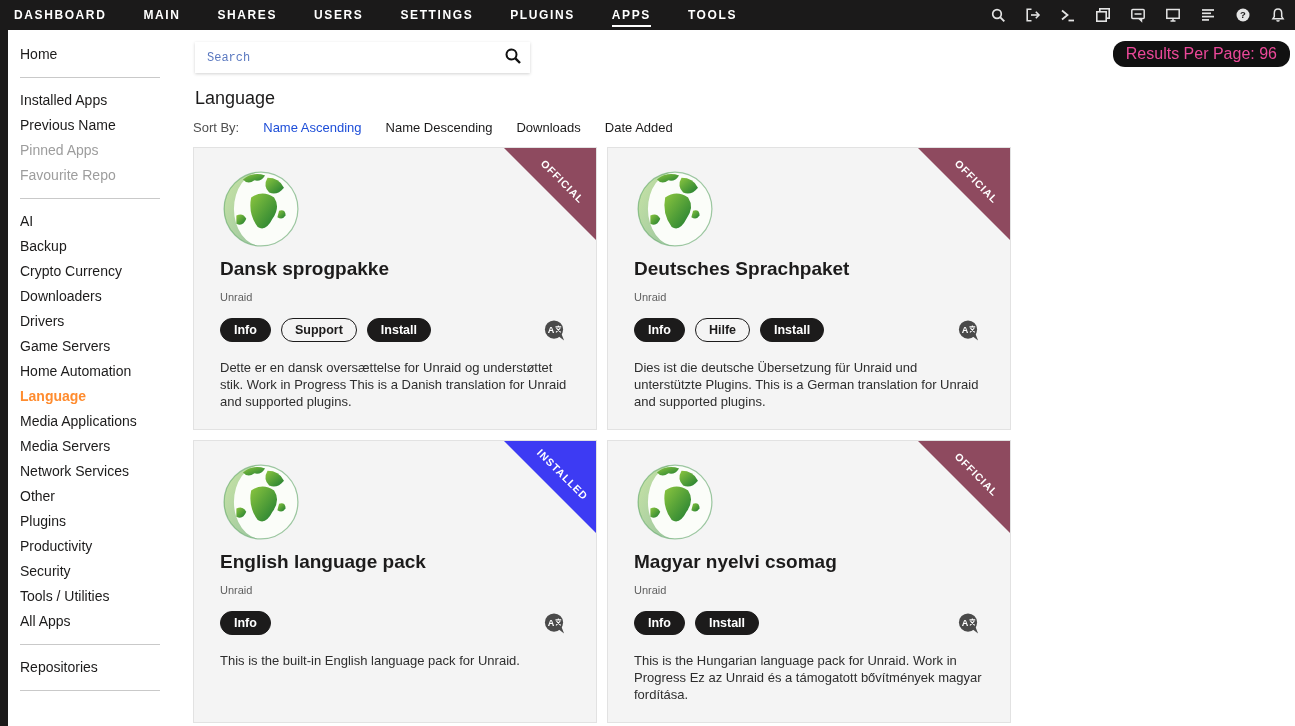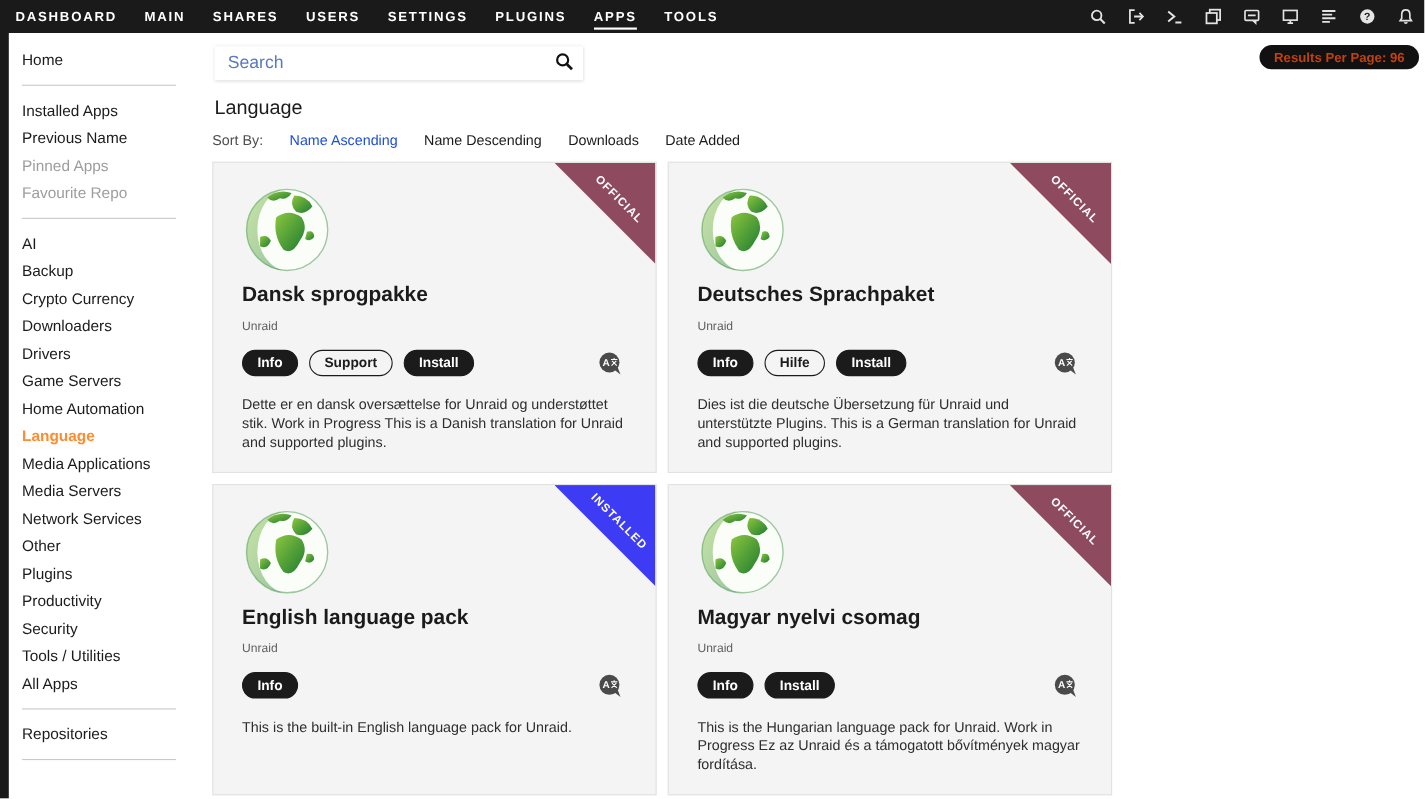--- a/index.html
+++ b/index.html
@@ -4,21 +4,21 @@
 <style>
   * { box-sizing: border-box; }
   html,body { margin:0; padding:0; }
   body {
     width:1295px; height:726px; overflow:hidden; position:relative;
     background:#ffffff; font-family:"Liberation Sans", sans-serif; color:#1c1b1b;
   }
   
   .topbar { position:absolute; top:0; left:0; width:1295px; height:30px; background:#1b1a1a;
             display:flex; align-items:center; z-index:10; }
-  .nav { display:flex; gap:25px; margin-left:14px; }
+  .nav { display:flex; gap:37px; margin-left:14px; }
   .nav-item { position:relative; color:#fff; font-size:12px; font-weight:bold; letter-spacing:1.6px;
               line-height:30px; height:30px; cursor:pointer; }
   .nav-item.active::after { content:""; position:absolute; left:0; right:0; bottom:3px; height:2px; background:#fff; }
   .topbar-icons { margin-left:auto; margin-right:9px; display:flex; gap:19px; align-items:center; }
   .tb-icon { width:16px; height:16px; color:#e4e4e4; cursor:pointer; display:block; }
   .tb-icon svg { width:16px; height:16px; display:block; }
 
   
   .leftstrip { position:absolute; top:30px; left:0; width:8px; height:696px; background:#1b1a1a; }
   .sidebar { position:absolute; top:30px; left:8px; width:180px; height:696px; padding:12px 0 0 12px; }
@@ -26,27 +26,27 @@
   .side-item { font-size:14px; line-height:25px; color:#1c1b1b; cursor:pointer; white-space:nowrap; }
   .side-item.muted { color:#9d9d9d; }
   .side-item.active { color:#ff8c2f; font-weight:bold; }
   .side-divider { border:none; border-top:1px solid #c9c9c9; margin:10px 0; width:140px; }
 
   
   .content { position:absolute; top:30px; left:193px; width:1102px; height:696px; }
   .search-row { position:relative; height:46px; }
   .search-box { position:absolute; left:2px; top:12px; width:335px; height:31px; background:#fff;
                 box-shadow:0 1px 3px rgba(0,0,0,0.18); display:flex; align-items:center; }
-  .search-input { flex:1; border:none; outline:none; padding:0 8px 0 12px; font-size:16px;
-                  font-family:Liberation Sans, sans-serif; color:#333; background:transparent; }
+  .search-input { flex:1; border:none; outline:none; padding:0 8px 0 12px; font-size:12px;
+                  font-family:Liberation Mono, monospace; color:#333; background:transparent; }
   .search-input::placeholder { color:#5b79c0; opacity:1; }
   .search-btn { width:34px; height:31px; border:none; background:transparent; cursor:pointer;
                 display:flex; align-items:center; justify-content:center; padding:0; }
-  .results-badge { position:absolute; right:5px; top:11px; background:#111; color:#c2410c; font-size:12px;
-                   font-weight:bold; padding:4px 13px; border-radius:12px; cursor:pointer; white-space:nowrap; }
+  .results-badge { position:absolute; right:5px; top:11px; background:#111; color:#ec4899; font-size:16px;
+                   font-weight:normal; padding:4px 13px; border-radius:12px; cursor:pointer; white-space:nowrap; }
   .page-title { font-size:18px; font-weight:500; color:#1c1b1b; margin:12px 0 0 2px; }
   .sort-row { display:flex; gap:24px; font-size:13px; margin:11px 0 0 0; align-items:center; }
   .sort-label { color:#4f4f4f; }
   .sort-opt { color:#1c1b1b; cursor:pointer; }
   .sort-opt.active { color:#1d4ed8; }
 
   
   .cards { display:grid; grid-template-columns:404px 404px; grid-auto-rows:283px; gap:10px; margin-top:12px; }
   .card { position:relative; background:#f4f4f4; border:1px solid #e2e2e2; overflow:hidden; padding:20px 24px 0 26px; }
   .ribbon { position:absolute; top:0; right:0; width:92px; height:92px;

